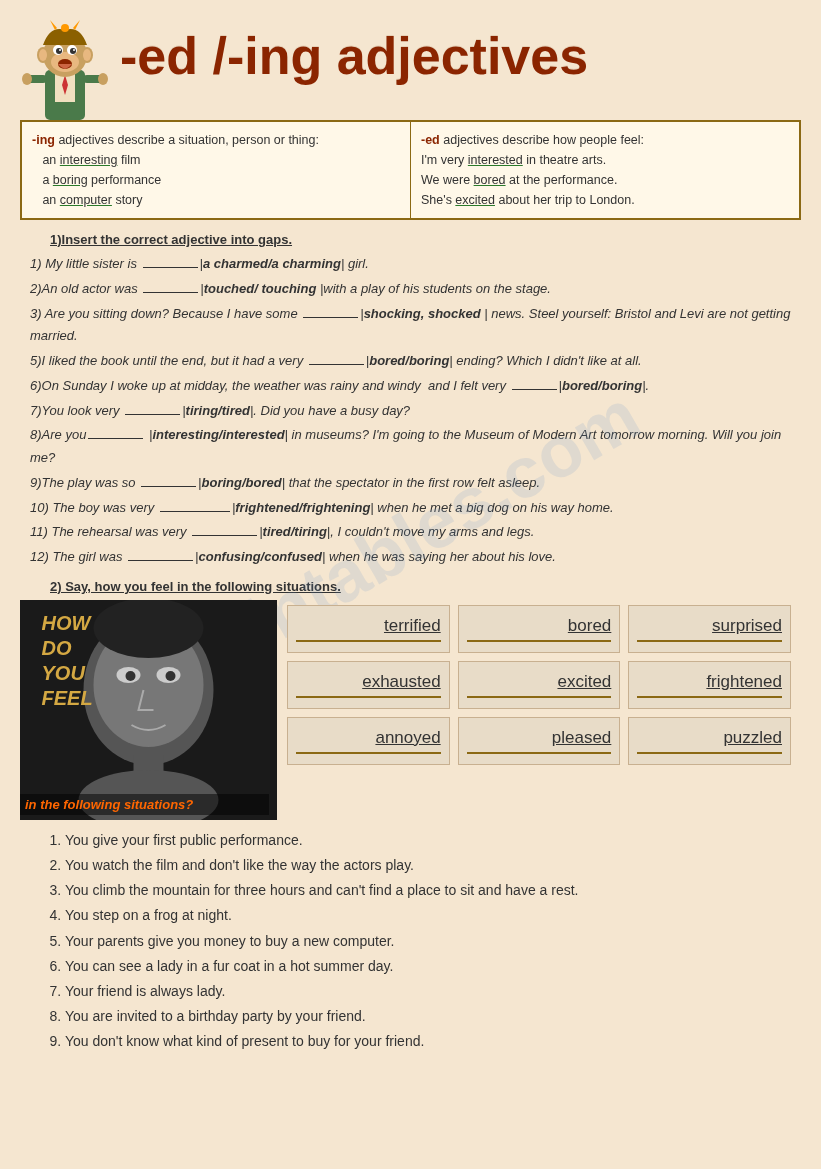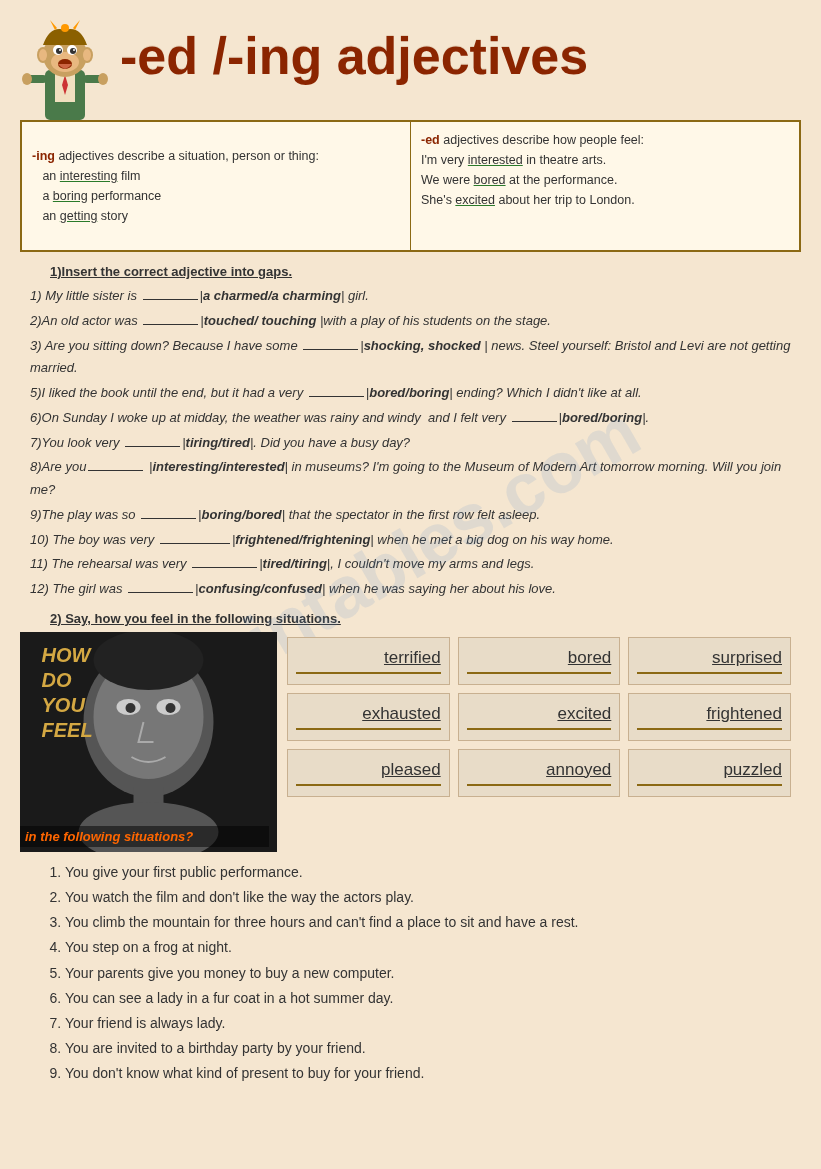--- a/index.html
+++ b/index.html
@@ -78,21 +78,21 @@
     
     .grammar-box {
       display: flex;
       border: 2px solid #8B6914;
       margin-bottom: 12px;
       background: #fff8e8;
     }
 
     .grammar-left {
       flex: 1;
-      padding: 24px 10px;
+      padding: 8px 10px;
       border-right: 1px solid #8B6914;
       font-size: 12.5px;
       line-height: 1.6;
     }
 
     .grammar-right {
       flex: 1;
       padding: 8px 10px;
       font-size: 12.5px;
       line-height: 1.6;
@@ -265,21 +265,21 @@
       <div class="title-main">-ed /-ing adjectives</div>
     </div>
   </div>
 
   <div class="grammar-box">
     <div class="grammar-left">
       <strong>-ing</strong>
       <span> adjectives describe a situation, person or thing: </span><br>
       <span>&nbsp;&nbsp;&nbsp;an <span class="underline-green">interesting</span> film</span><br>
       <span>&nbsp;&nbsp;&nbsp;a <span class="underline-green">boring</span> performance</span><br>
-      <span>&nbsp;&nbsp;&nbsp;an <span class="underline-green">getting</span> story</span>
+      <span>&nbsp;&nbsp;&nbsp;an <span class="underline-green">computer</span> story</span>
     </div>
     <div class="grammar-right">
       <strong>-ed</strong>
       <span> adjectives describe how people feel:</span><br>
       <span>I'm very <span class="underline-green">interested</span> in theatre arts.</span><br>
       <span>We were <span class="underline-green">bored</span> at the performance.</span><br>
       <span>She's <span class="underline-green">excited</span> about her trip to London.</span>
     </div>
   </div>
 
@@ -339,22 +339,22 @@
         </div>
       </div>
 
       <div class="word-grid">
         <div class="word-card">terrified</div>
         <div class="word-card">bored</div>
         <div class="word-card">surprised</div>
         <div class="word-card">exhausted</div>
         <div class="word-card">excited</div>
         <div class="word-card">frightened</div>
+        <div class="word-card">annoyed</div>
         <div class="word-card">pleased</div>
-        <div class="word-card">annoyed</div>
         <div class="word-card">puzzled</div>
       </div>
     </div>
 
     <ol class="situations">
       <li>You give your first public performance.</li>
       <li>You watch the film and don't like the way the actors play.</li>
       <li> You climb the mountain for three hours and can't find a place to sit and have a rest.</li>
       <li> You step on a frog at night.</li>
       <li>Your parents give you money to buy a new computer.</li>

